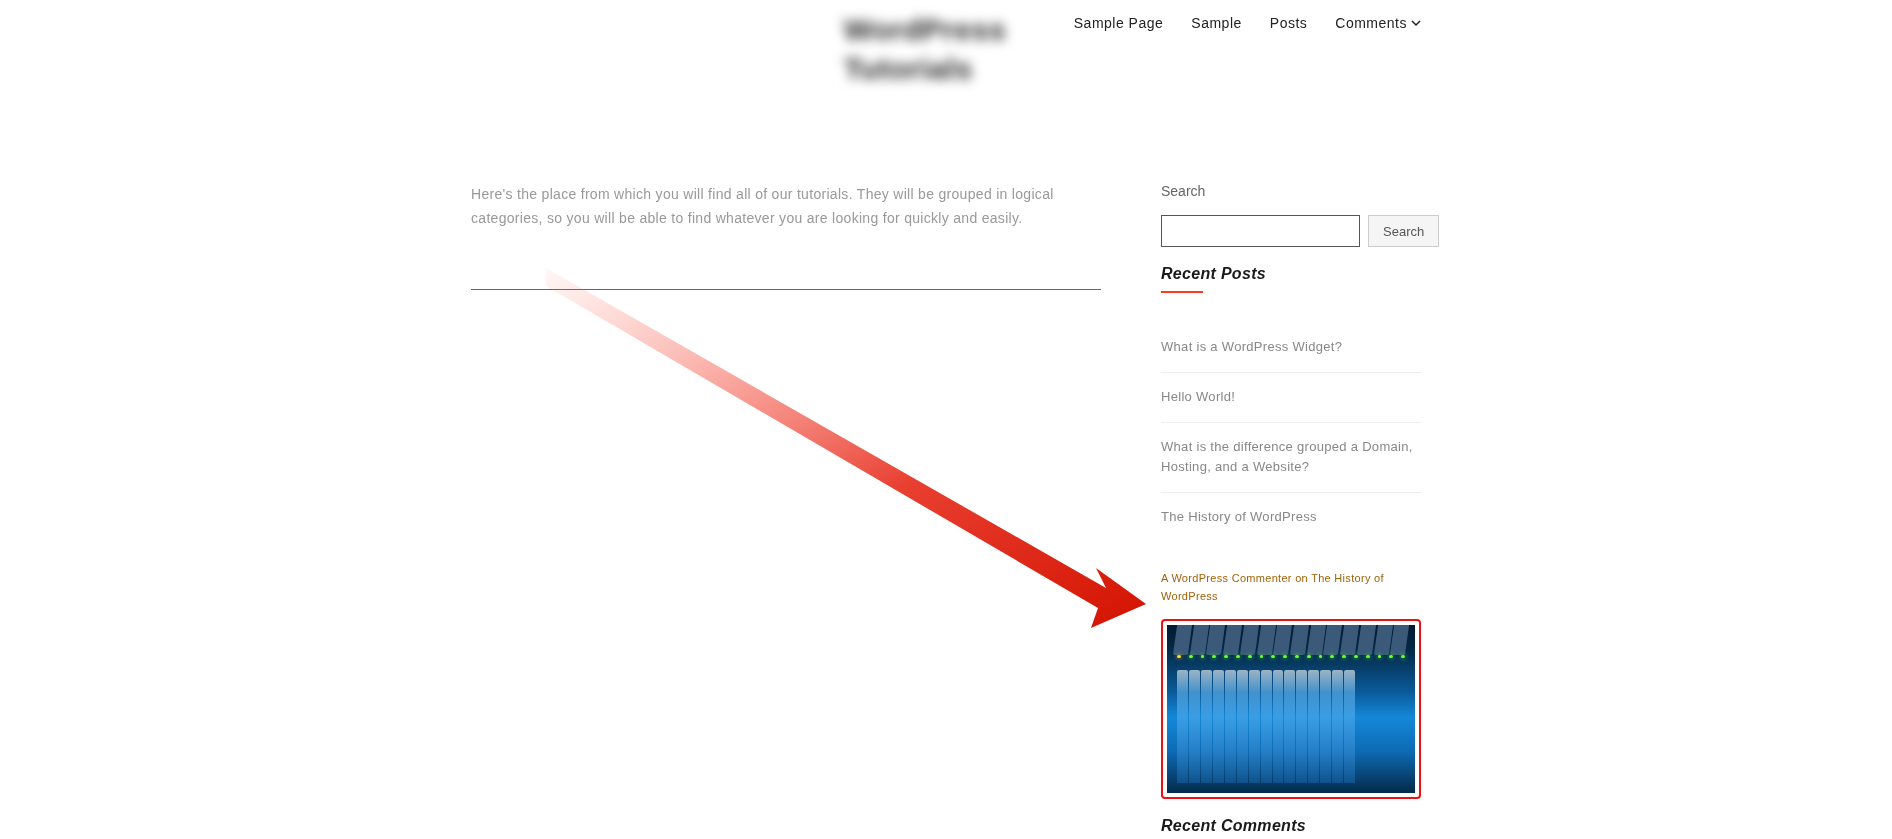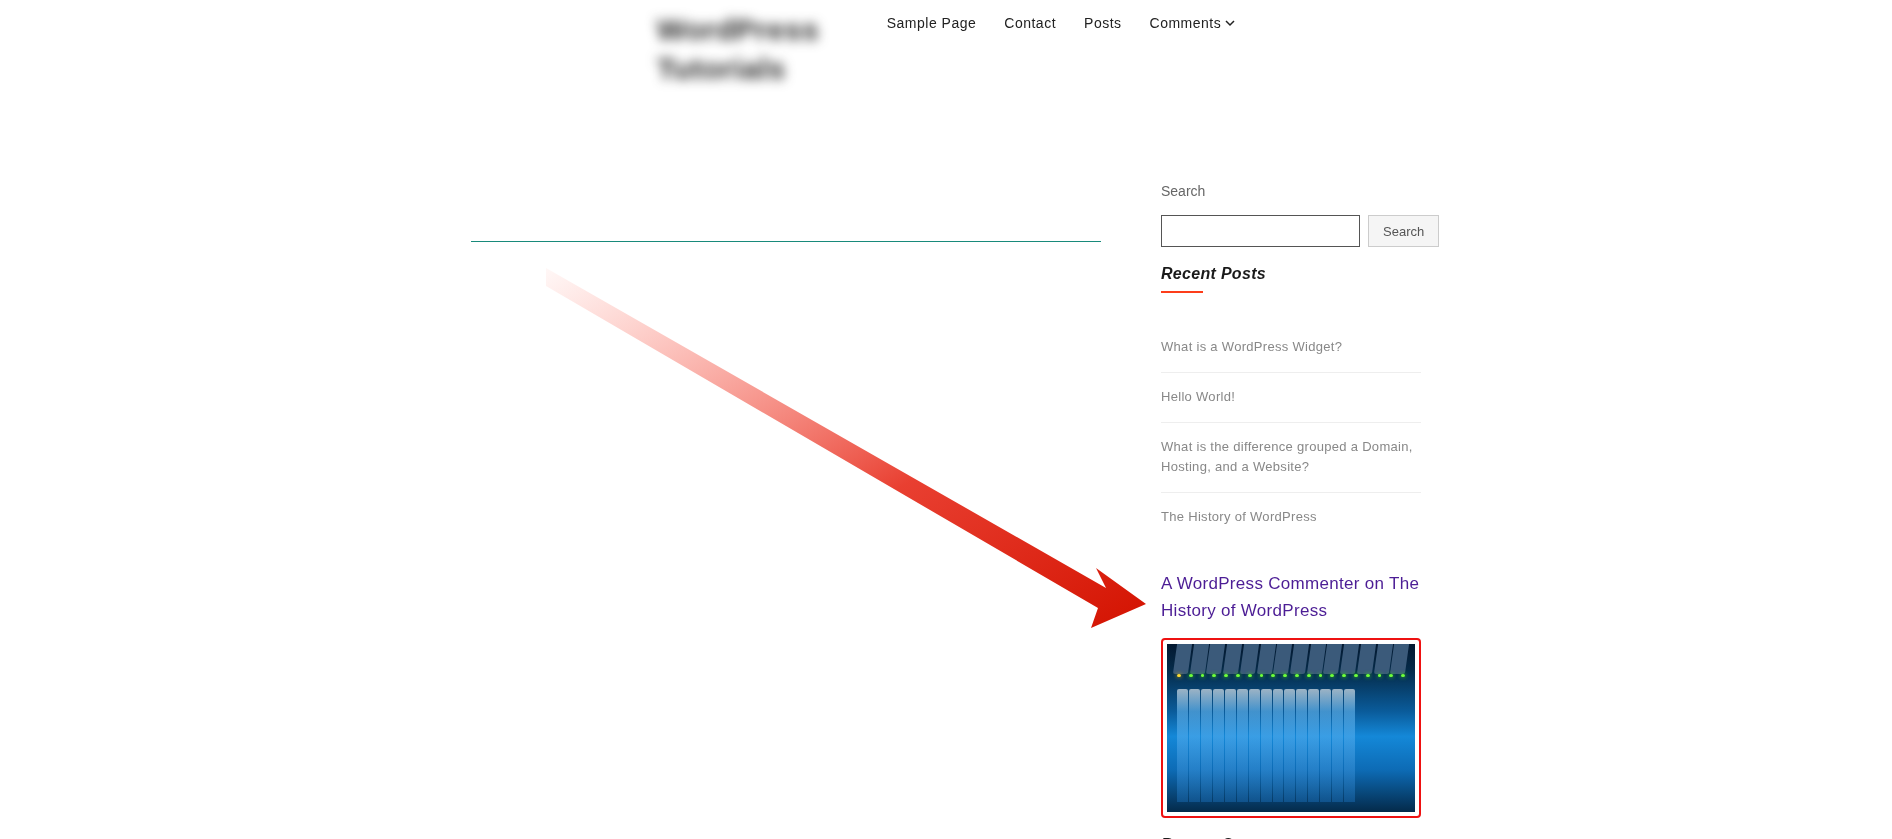--- a/index.html
+++ b/index.html
@@ -1,70 +1,71 @@
 <!DOCTYPE html>
 <html><head>
   <meta charset="utf-8">
   <style>
     * { margin: 0; padding: 0; box-sizing: border-box; }
     body { font-family: -apple-system, BlinkMacSystemFont, "Segoe UI", sans-serif; background: #fff; width: 1892px; height: 839px; overflow: hidden; }
     .container { max-width: 960px; margin: 0 auto; padding: 0 5px; display: flex; gap: 60px; position: relative; }
-    .header-row { max-width: 960px; margin: 0 auto; padding: 10px 5px 0; display: flex; justify-content: center; align-items: flex-start; }
+    .header-row { max-width: 960px; margin: 0 auto; padding: 10px 5px 0; display: flex; justify-content: flex-end; align-items: flex-start; }
     .page-title { font-size: 30px; font-weight: 700; color: #2a2a2a; filter: blur(6px); line-height: 1.3; max-width: 230px; letter-spacing: 0.5px; }
     .nav { display: flex; gap: 28px; padding-top: 5px; }
     .nav-item { font-size: 14px; color: #222; text-decoration: none; letter-spacing: 0.5px; display: flex; align-items: center; gap: 4px; cursor: pointer; }
     .chevron { display: inline-flex; }
     .chevron svg { width: 10px; height: 10px; }
     .main { flex: 1; padding-top: 95px; }
     .intro-text { font-size: 14px; color: #999; line-height: 1.7; letter-spacing: 0.3px; }
     .divider { border: none; border-top: 1px solid #188a7b; margin-top: 58px; }
     .sidebar { width: 260px; padding-top: 95px; flex-shrink: 0; }
     .search-label { font-size: 14px; color: #666; margin-bottom: 16px; display: block; }
     .search-row { display: flex; gap: 8px; margin-bottom: 18px; }
     .search-input { flex: 1; height: 32px; border: 1px solid #555; padding: 0 8px; font-size: 14px; }
     .search-btn { height: 32px; padding: 0 14px; border: 1px solid #ccc; background: #f5f5f5; font-size: 13px; color: #555; cursor: pointer; }
     .section-title { font-size: 16px; font-weight: 700; color: #1a1a1a; margin-bottom: 8px; letter-spacing: 0.3px; font-style: italic; }
     .title-underline { width: 42px; height: 2px; background: #fd3d1a; margin-bottom: 30px; }
     .post-list { list-style: none; margin-bottom: 20px; }
     .post-item { padding: 14px 0; border-bottom: 1px solid #eee; font-size: 13px; color: #888; line-height: 1.6; letter-spacing: 0.3px; cursor: pointer; }
     .post-item:last-child { border-bottom: none; }
-    .comment-item { padding: 8px 0 14px; font-size: 17px; color: #4c1d95; line-height: 1.6; letter-spacing: 0.3px; }
+    .comment-item { padding: 8px 0 14px; font-size: 11px; color: #a16207; line-height: 1.6; letter-spacing: 0.3px; }
     .image-box { border: 2px solid #e11; border-radius: 4px; padding: 4px; margin-bottom: 18px; }
     .server-image { width: 100%; height: 168px; background: linear-gradient(180deg, #031830 0%, #052a48 15%, #0a5b9a 40%, #1488d8 55%, #0d6bb5 75%, #042a4a 100%); position: relative; overflow: hidden; }
     .cables { position: absolute; top: 0; left: 0; right: 0; height: 30px; display: flex; gap: 2px; padding: 0 8px; }
     .cable { flex: 1; height: 100%; background: #3b5a7a; border-radius: 0 0 2px 2px; transform: skewX(-8deg); }
     .leds { position: absolute; top: 30px; left: 10px; right: 10px; display: flex; gap: 8px; }
     .led { width: 4px; height: 3px; background: #6fff3a; box-shadow: 0 0 4px #4aff00; border-radius: 50%; }
     .led.yellow { background: #ffdd33; box-shadow: 0 0 4px #ffcc00; }
     .racks { position: absolute; top: 45px; bottom: 10px; left: 10px; right: 60px; display: flex; gap: 1px; }
     .rack { flex: 1; background: linear-gradient(180deg, rgba(255,255,255,0.6) 0%, rgba(120,200,255,0.5) 20%, rgba(30,120,200,0.4) 100%); border-radius: 2px 2px 0 0; }
     .arrow-svg { position: absolute; left: 80px; top: 180px; pointer-events: none; }
   </style>
 </head>
 <body>
 
 <div class="header-row">
   <h1 class="page-title">WordPress Tutorials</h1>
   <nav class="nav">
     <a class="nav-item">Sample Page</a>
-    <a class="nav-item">Contact</a>
+    <a class="nav-item">Sample</a>
     <a class="nav-item">Posts</a>
     <a class="nav-item">
       <span>Comments</span>
       <span class="chevron">
         <svg viewBox="0 0 10 10">
             <path d="M1 3 L5 7 L9 3" stroke="#222" stroke-width="1.5" fill="none"></path>
           </svg>
       </span>
     </a>
   </nav>
 </div>
 
 <div class="container">
   <main class="main">
+    <p class="intro-text">Here's the place from which you will find all of our tutorials. They will be grouped in logical categories, so you will be able to find whatever you are looking for quickly and easily.</p>
     <hr class="divider">
   </main>
 
   <aside class="sidebar">
     <label class="search-label">Search</label>
     <div class="search-row">
       <input class="search-input" type="text" style="">
       <button class="search-btn">Search</button>
     </div>
 

